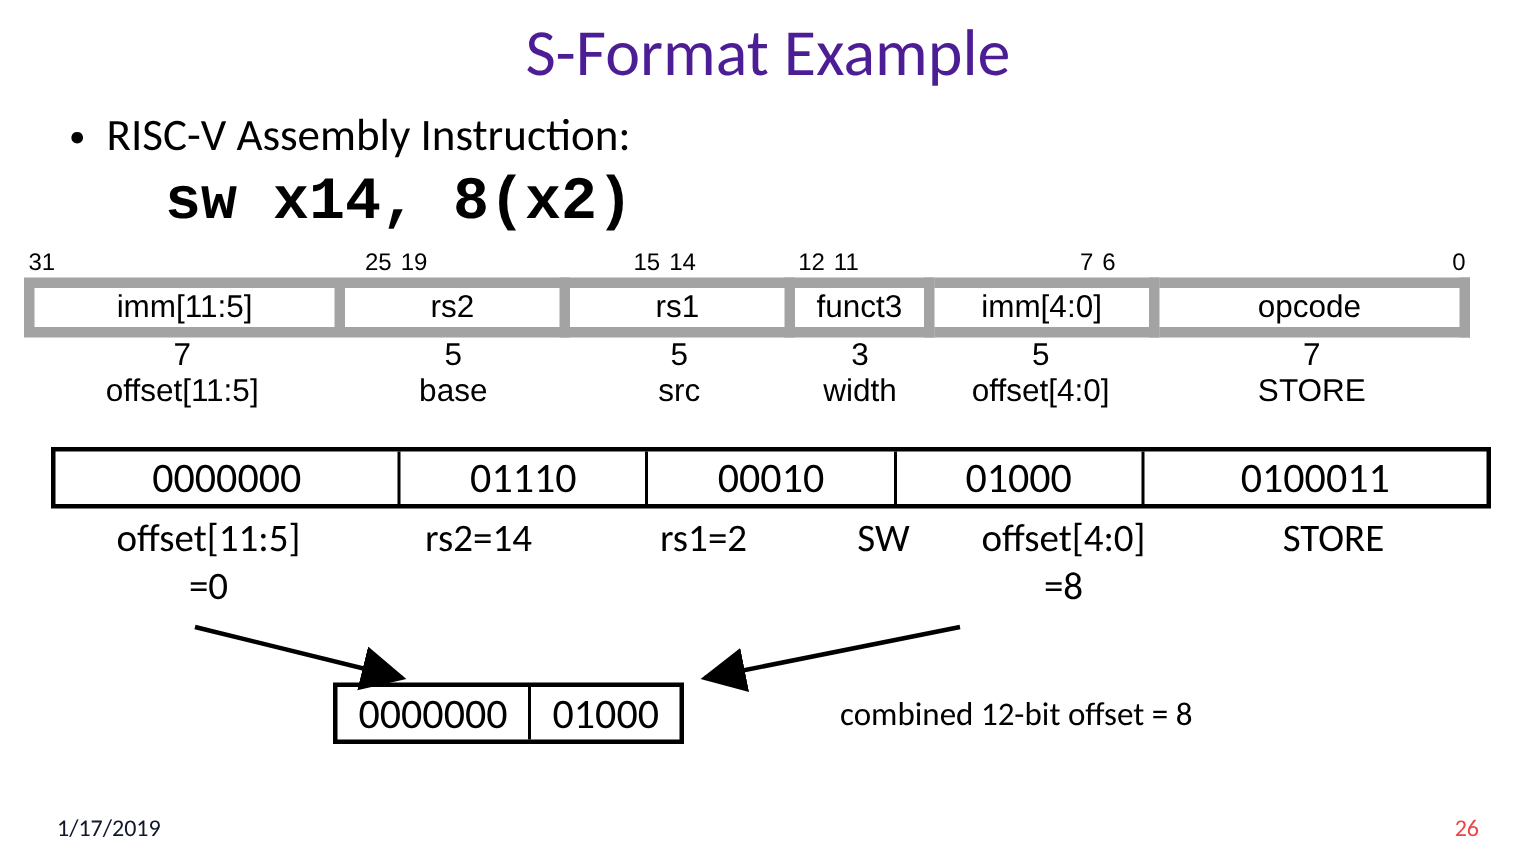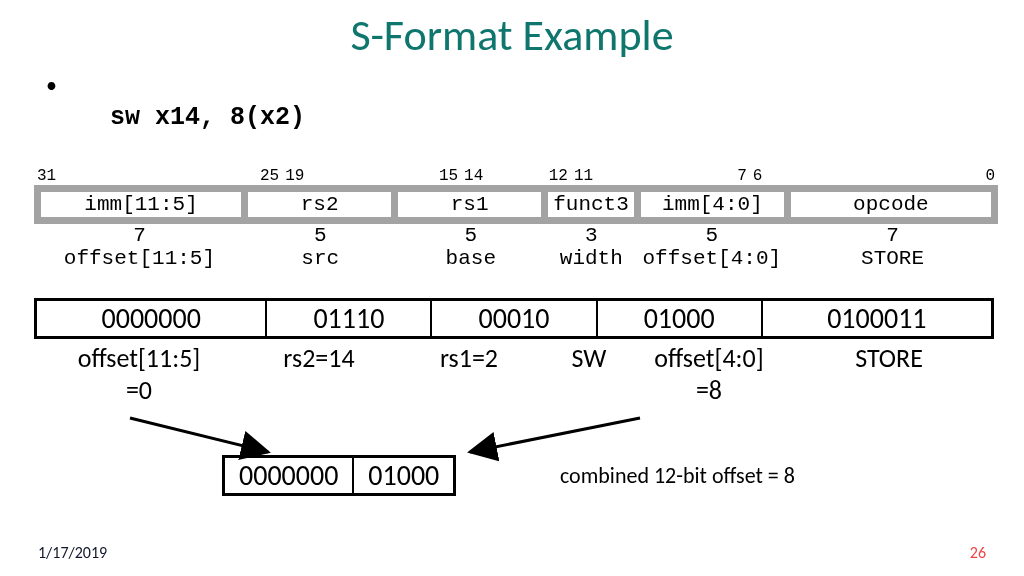--- a/index.html
+++ b/index.html
@@ -8,47 +8,47 @@
     width: 1024px;
     height: 576px;
     position: relative;
     background: #fff;
     color: #000;
     overflow: hidden;
   }
   .title {
     text-align: center;
     font-size: 44px;
-    color: #0f766e;
+    color: #4c1d95;
     font-weight: 400;
     margin-top: 8px;
   }
   .bullet-line {
     font-size: 30px;
     margin: 10px 0 0 46px;
     display: flex;
     align-items: center;
   }
   .bullet-dot {
     font-size: 22px;
     margin-right: 14px;
   }
   .code-line {
     font-family: "Courier New", monospace;
     font-weight: bold;
-    font-size: 25px;
+    font-size: 40px;
     margin-left: 110px;
     margin-top: 4px;
   }
   .format-block {
     position: absolute;
-    left: 34px;
+    left: 16px;
     top: 167px;
     width: 964px;
-    font-family: Liberation Mono, monospace;
+    font-family: Liberation Sans, sans-serif;
   }
   .bit-row, .field-row, .w-row, .desc-row {
     display: flex;
   }
   .bit-row { font-size: 16px; }
   .field-row { font-size: 21px; }
   .w-row { font-size: 21px; }
   .desc-row { font-size: 21px; }
   .c7 { flex: 7; }
   .c5 { flex: 5; }
@@ -135,20 +135,21 @@
     pointer-events: none;
   }
 </style>
 </head>
 <body>
 
 <div class="title">S-Format Example</div>
 
 <div class="bullet-line">
   <span class="bullet-dot">•</span>
+  <span>RISC-V Assembly Instruction:</span>
 </div>
 
 <div class="code-line">sw x14, 8(x2)</div>
 
 <div class="format-block">
   <div class="bit-row">
     <div class="c7 bit-pair">
         <span>31</span>
         <span>25</span>
       </div>
@@ -180,22 +181,22 @@
   <div class="w-row">
     <div class="c7">7</div>
     <div class="c5">5</div>
     <div class="c5">5</div>
     <div class="c3">3</div>
     <div class="c5">5</div>
     <div class="c7">7</div>
   </div>
   <div class="desc-row">
     <div class="c7">offset[11:5]</div>
+    <div class="c5">base</div>
     <div class="c5">src</div>
-    <div class="c5">base</div>
     <div class="c3">width</div>
     <div class="c5">offset[4:0]</div>
     <div class="c7">STORE</div>
   </div>
 </div>
 
 <div class="bin-row">
   <div class="c7">0000000</div>
   <div class="c5">01110</div>
   <div class="c5">00010</div>

